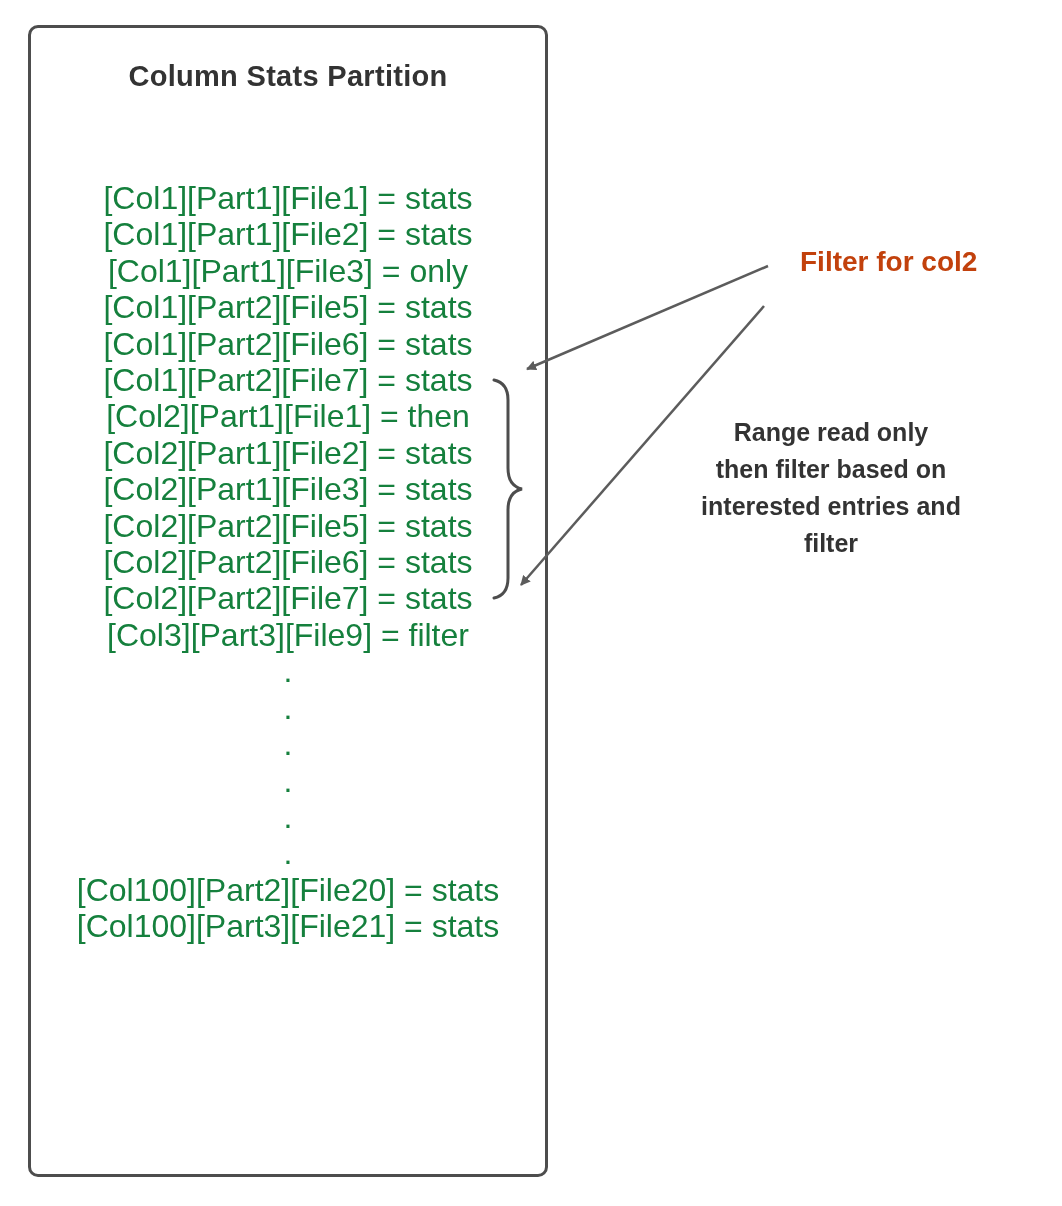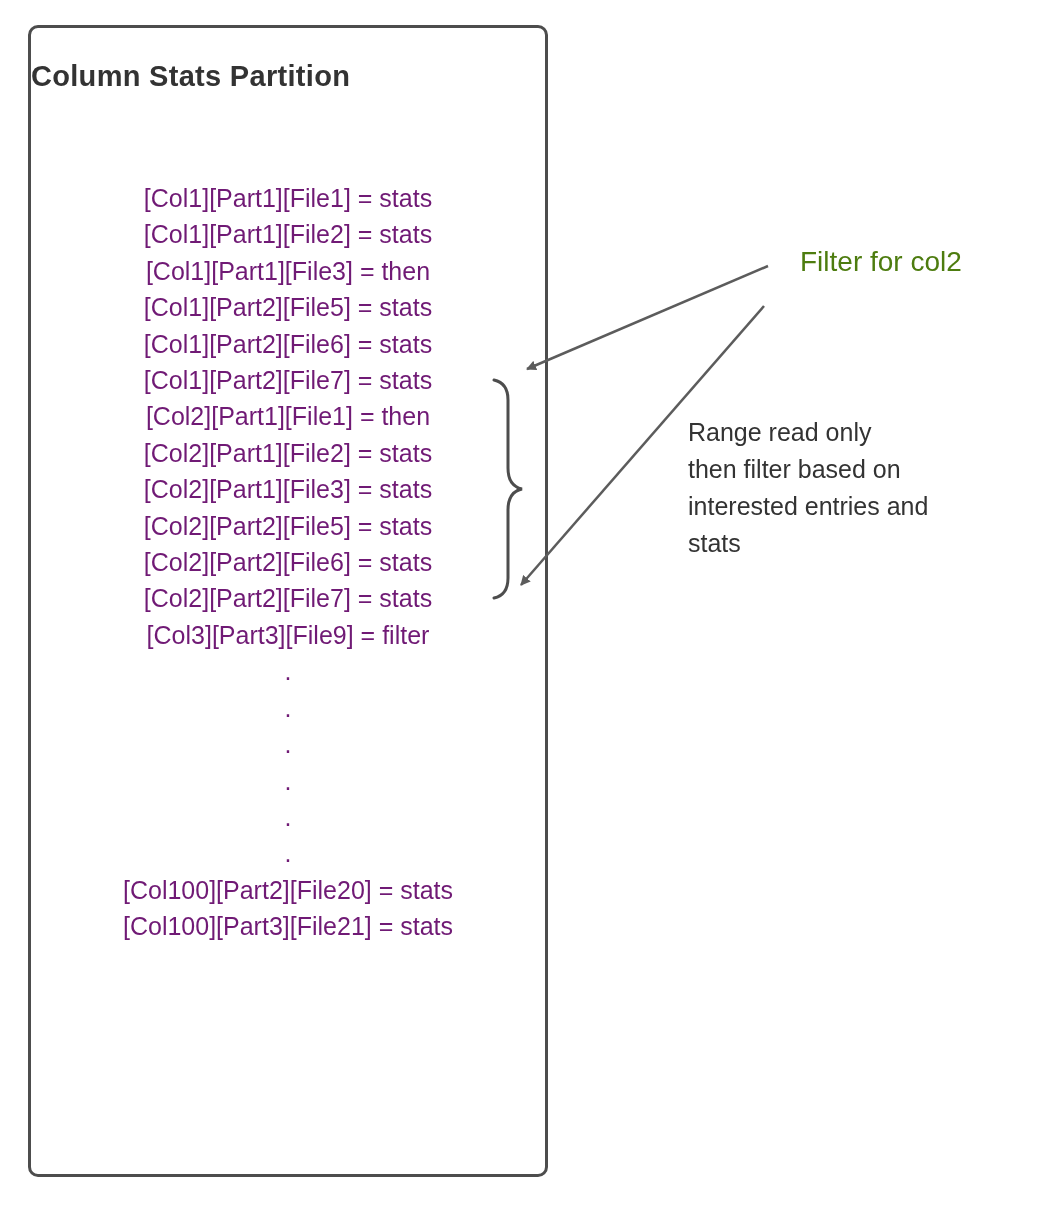--- a/index.html
+++ b/index.html
@@ -23,59 +23,60 @@
     border: 3px solid #4d4d4d;
     border-radius: 10px;
     background: #ffffff;
   }
 
   .box-title {
     position: absolute;
     top: 32px;
     left: 0;
     right: 0;
-    text-align: left;
+    text-align: center;
     font-size: 29px;
     font-weight: bold;
     color: #333333;
     letter-spacing: 0.3px;
   }
 
   .entries {
     position: absolute;
     top: 152px;
     left: 0;
     right: 0;
     text-align: center;
   }
 
   .entry-line {
-    font-size: 25px;
+    font-size: 32px;
     line-height: 36.4px;
-    color: #701a75;
+    color: #15803d;
     white-space: pre;
   }
 
   .filter-label {
     position: absolute;
     left: 800px;
     top: 246px;
     width: 250px;
     font-size: 28px;
-    font-weight: normal;
-    color: #4d7c0f;
+    font-weight: bold;
+    color: #c2410c;
     white-space: nowrap;
   }
 
   .note {
     position: absolute;
     left: 688px;
     top: 414px;
     width: 286px;
-    text-align: left;
+    text-align: center;
+    font-weight: bold;
   }
 
   .note-line {
     font-size: 25px;
     line-height: 37px;
     color: #333333;
   }
 
   svg.overlay {
     position: absolute;
@@ -90,21 +91,21 @@
 <body>
 
 <div class="canvas">
 
   <div class="partition-box">
     <div class="box-title">Column Stats Partition</div>
 
     <div class="entries">
         <div class="entry-line">[Col1][Part1][File1] = stats</div>
         <div class="entry-line">[Col1][Part1][File2] = stats</div>
-        <div class="entry-line">[Col1][Part1][File3] = then</div>
+        <div class="entry-line">[Col1][Part1][File3] = only</div>
         <div class="entry-line">[Col1][Part2][File5] = stats</div>
         <div class="entry-line">[Col1][Part2][File6] = stats</div>
         <div class="entry-line">[Col1][Part2][File7] = stats</div>
         <div class="entry-line">[Col2][Part1][File1] = then</div>
         <div class="entry-line">[Col2][Part1][File2] = stats</div>
         <div class="entry-line">[Col2][Part1][File3] = stats</div>
         <div class="entry-line">[Col2][Part2][File5] = stats</div>
         <div class="entry-line">[Col2][Part2][File6] = stats</div>
         <div class="entry-line">[Col2][Part2][File7] = stats</div>
         <div class="entry-line">[Col3][Part3][File9] = filter</div>
@@ -118,21 +119,21 @@
         <div class="entry-line">[Col100][Part3][File21] = stats</div>
       </div>
   </div>
 
   <div class="filter-label">Filter for col2</div>
 
   <div class="note">
     <div class="note-line">Range read only</div>
     <div class="note-line">then filter based on</div>
     <div class="note-line">interested entries and</div>
-    <div class="note-line">stats</div>
+    <div class="note-line">filter</div>
   </div>
 
   <svg class="overlay" viewBox="0 0 1062 1206" xmlns="http://www.w3.org/2000/svg">
     <defs>
       <marker id="arrowhead" markerWidth="12" markerHeight="10" refX="9" refY="5" orient="auto" markerUnits="userSpaceOnUse">
         <path d="M0,0 L10,5 L0,10 Z" fill="#5c5c5c"></path>
       </marker>
     </defs>
 
     <path d="M 494 380

